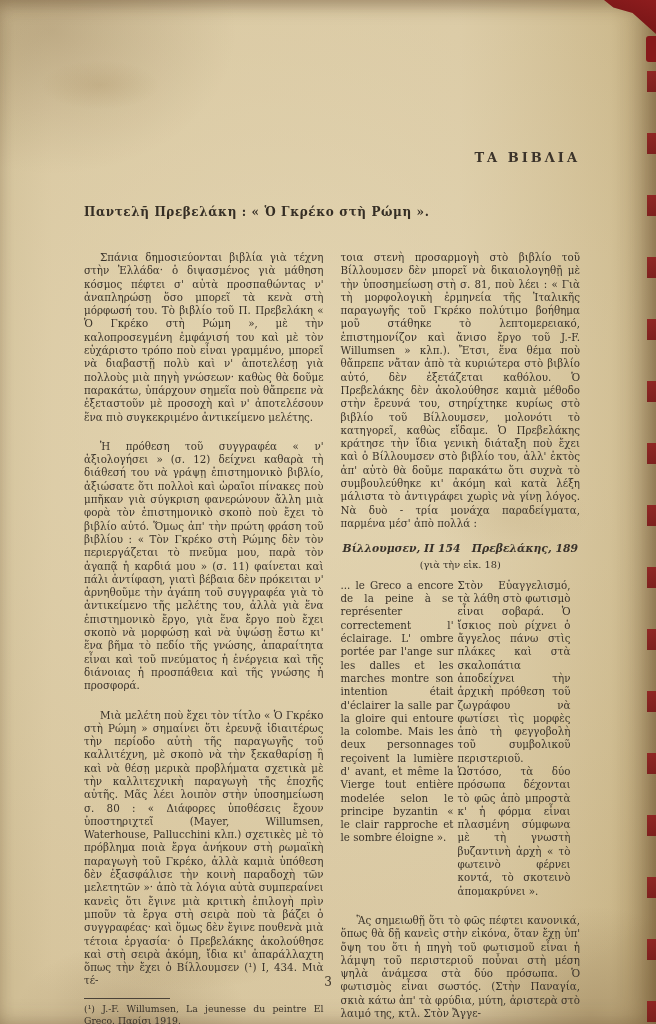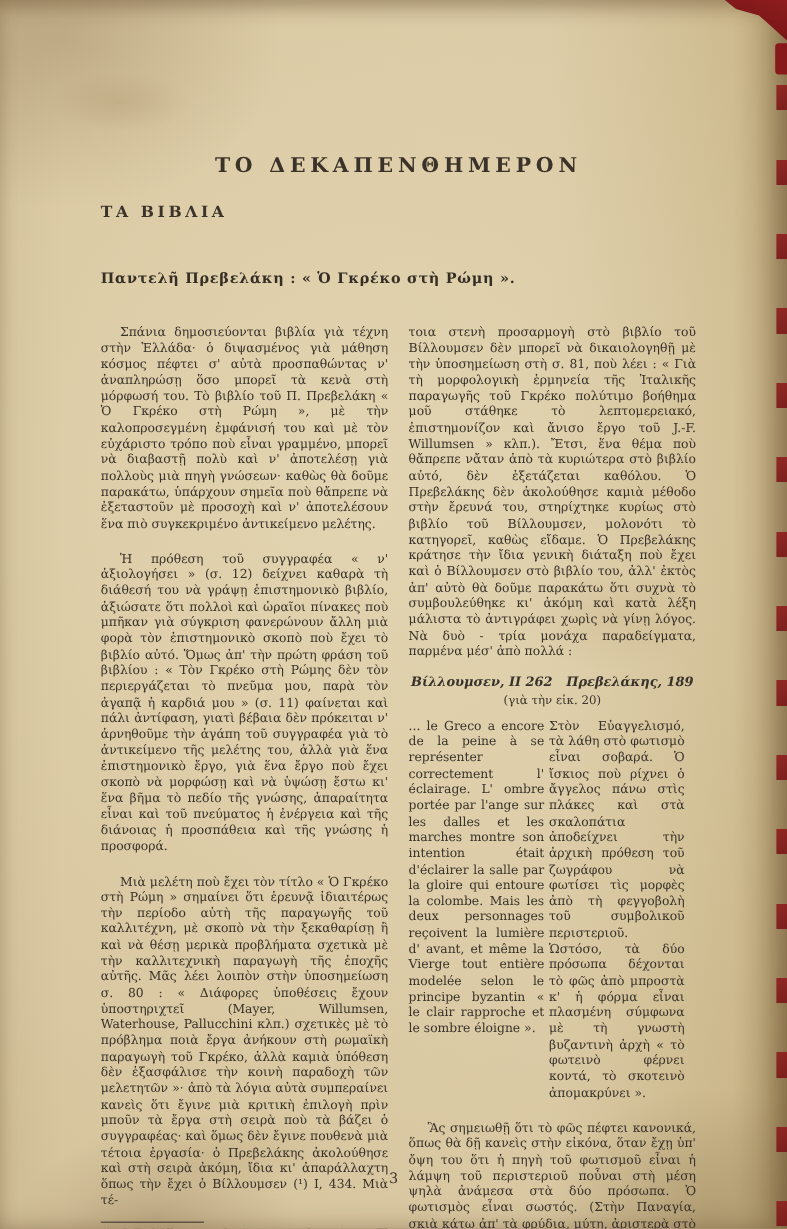--- a/index.html
+++ b/index.html
@@ -68,21 +68,21 @@
   .masthead {
     margin: 0;
     text-align: center;
     font-size: 17px;
     font-weight: bold;
     letter-spacing: 4px;
     color: #3b332a;
   }
   .section {
     margin: 22px 0 0 0;
-    text-align: left;
+    text-align: right;
     font-size: 13px;
     font-weight: bold;
     letter-spacing: 3px;
     color: #3b332a;
   }
   .byline {
     margin: 40px 0 2px 0;
     font-size: 12px;
     font-weight: bold;
     letter-spacing: 0.6px;
@@ -164,43 +164,42 @@
   <div class="stain stain-a"></div>
   <div class="stain stain-b"></div>
   <div class="stain stain-c"></div>
 
   <div class="red-edge-strip"></div>
   <div class="red-corner"></div>
   <div class="red-corner-small"></div>
 
   <div class="content">
 
-    <h1 class="masthead">ΤΟ ΔΕΚΑΠΕΝΘΗΜΕΡΟΝ</h1>
     <h2 class="section">ΤΑ ΒΙΒΛΙΑ</h2>
 
     <p class="byline">Παντελῆ Πρεβελάκη : « Ὁ Γκρέκο στὴ Ρώμη ».</p>
 
     <div class="columns">
 
       <div class="col">
         <p class="para indent">Σπάνια δημοσιεύονται βιβλία γιὰ τέχνη στὴν Ἑλλάδα· ὁ διψασμένος γιὰ μάθηση κόσμος πέφτει σ' αὐτὰ προσπαθώντας ν' ἀναπληρώσῃ ὅσο μπορεῖ τὰ κενὰ στὴ μόρφωσή του. Τὸ βιβλίο τοῦ Π. Πρεβελάκη « Ὁ Γκρέκο στὴ Ρώμη », μὲ τὴν καλοπροσεγμένη ἐμφάνισή του καὶ μὲ τὸν εὐχάριστο τρόπο ποὺ εἶναι γραμμένο, μπορεῖ νὰ διαβαστῇ πολὺ καὶ ν' ἀποτελέσῃ γιὰ πολλοὺς μιὰ πηγὴ γνώσεων· καθὼς θὰ δοῦμε παρακάτω, ὑπάρχουν σημεῖα ποὺ θἄπρεπε νὰ ἐξεταστοῦν μὲ προσοχὴ καὶ ν' ἀποτελέσουν ἕνα πιὸ συγκεκριμένο ἀντικείμενο μελέτης.</p>
         <p class="para indent">Ἡ πρόθεση τοῦ συγγραφέα « ν' ἀξιολογήσει » (σ. 12) δείχνει καθαρὰ τὴ διάθεσή του νὰ γράψῃ ἐπιστημονικὸ βιβλίο, ἀξιώσατε ὅτι πολλοὶ καὶ ὡραῖοι πίνακες ποὺ μπῆκαν γιὰ σύγκριση φανερώνουν ἄλλη μιὰ φορὰ τὸν ἐπιστημονικὸ σκοπὸ ποὺ ἔχει τὸ βιβλίο αὐτό. Ὅμως ἀπ' τὴν πρώτη φράση τοῦ βιβλίου : « Τὸν Γκρέκο στὴ Ρώμης δὲν τὸν περιεργάζεται τὸ πνεῦμα μου, παρὰ τὸν ἀγαπᾷ ἡ καρδιά μου » (σ. 11) φαίνεται καὶ πάλι ἀντίφαση, γιατὶ βέβαια δὲν πρόκειται ν' ἀρνηθοῦμε τὴν ἀγάπη τοῦ συγγραφέα γιὰ τὸ ἀντικείμενο τῆς μελέτης του, ἀλλὰ γιὰ ἕνα ἐπιστημονικὸ ἔργο, γιὰ ἕνα ἔργο ποὺ ἔχει σκοπὸ νὰ μορφώσῃ καὶ νὰ ὑψώσῃ ἔστω κι' ἕνα βῆμα τὸ πεδίο τῆς γνώσης, ἀπαραίτητα εἶναι καὶ τοῦ πνεύματος ἡ ἐνέργεια καὶ τῆς διάνοιας ἡ προσπάθεια καὶ τῆς γνώσης ἡ προσφορά.</p>
         <p class="para indent">Μιὰ μελέτη ποὺ ἔχει τὸν τίτλο « Ὁ Γκρέκο στὴ Ρώμη » σημαίνει ὅτι ἐρευνᾷ ἰδιαιτέρως τὴν περίοδο αὐτὴ τῆς παραγωγῆς τοῦ καλλιτέχνη, μὲ σκοπὸ νὰ τὴν ξεκαθαρίσῃ ἢ καὶ νὰ θέσῃ μερικὰ προβλήματα σχετικὰ μὲ τὴν καλλιτεχνικὴ παραγωγὴ τῆς ἐποχῆς αὐτῆς. Μᾶς λέει λοιπὸν στὴν ὑποσημείωση σ. 80 : « Διάφορες ὑποθέσεις ἔχουν ὑποστηριχτεῖ (Mayer, Willumsen, Waterhouse, Pallucchini κλπ.) σχετικὲς μὲ τὸ πρόβλημα ποιὰ ἔργα ἀνήκουν στὴ ρωμαϊκὴ παραγωγὴ τοῦ Γκρέκο, ἀλλὰ καμιὰ ὑπόθεση δὲν ἐξασφάλισε τὴν κοινὴ παραδοχὴ τῶν μελετητῶν »· ἀπὸ τὰ λόγια αὐτὰ συμπεραίνει κανεὶς ὅτι ἔγινε μιὰ κριτικὴ ἐπιλογὴ πρὶν μποῦν τὰ ἔργα στὴ σειρὰ ποὺ τὰ βάζει ὁ συγγραφέας· καὶ ὅμως δὲν ἔγινε πουθενὰ μιὰ τέτοια ἐργασία· ὁ Πρεβελάκης ἀκολούθησε καὶ στὴ σειρὰ ἀκόμη, ἴδια κι' ἀπαράλλαχτη ὅπως τὴν ἔχει ὁ Βίλλουμσεν (¹) I, 434. Μιὰ τέ-</p>
         <div class="footnote-rule"></div>
         <p class="footnote">(¹) J.-F. Willumsen, La jeunesse du peintre El Greco. Παρίσι 1919.</p>
       </div>
 
       <div class="col">
         <p class="para">τοια στενὴ προσαρμογὴ στὸ βιβλίο τοῦ Βίλλουμσεν δὲν μπορεῖ νὰ δικαιολογηθῇ μὲ τὴν ὑποσημείωση στὴ σ. 81, ποὺ λέει : « Γιὰ τὴ μορφολογικὴ ἑρμηνεία τῆς Ἰταλικῆς παραγωγῆς τοῦ Γκρέκο πολύτιμο βοήθημα μοῦ στάθηκε τὸ λεπτομερειακό, ἐπιστημονίζον καὶ ἄνισο ἔργο τοῦ J.-F. Willumsen » κλπ.). Ἔτσι, ἕνα θέμα ποὺ θἄπρεπε νἄταν ἀπὸ τὰ κυριώτερα στὸ βιβλίο αὐτό, δὲν ἐξετάζεται καθόλου. Ὁ Πρεβελάκης δὲν ἀκολούθησε καμιὰ μέθοδο στὴν ἔρευνά του, στηρίχτηκε κυρίως στὸ βιβλίο τοῦ Βίλλουμσεν, μολονότι τὸ κατηγορεῖ, καθὼς εἴδαμε. Ὁ Πρεβελάκης κράτησε τὴν ἴδια γενικὴ διάταξη ποὺ ἔχει καὶ ὁ Βίλλουμσεν στὸ βιβλίο του, ἀλλ' ἐκτὸς ἀπ' αὐτὸ θὰ δοῦμε παρακάτω ὅτι συχνὰ τὸ συμβουλεύθηκε κι' ἀκόμη καὶ κατὰ λέξη μάλιστα τὸ ἀντιγράφει χωρὶς νὰ γίνῃ λόγος. Νὰ δυὸ - τρία μονάχα παραδείγματα, παρμένα μέσ' ἀπὸ πολλά :</p>
 
         <div class="cmp-head">
-          <span>Βίλλουμσεν, II 262</span>
+          <span>Βίλλουμσεν, II 154</span>
           <span>Πρεβελάκης, 189</span>
         </div>
-        <div class="cmp-caption">(γιὰ τὴν εἰκ. 20)</div>
+        <div class="cmp-caption">(γιὰ τὴν εἰκ. 18)</div>
 
         <div class="cmp-body">
           <p class="cmp-col">... le Greco a encore de la peine à se représenter correctement l' éclairage. L' ombre portée par l'ange sur les dalles et les marches montre son intention était d'éclairer la salle par la gloire qui entoure la colombe. Mais les deux personnages reçoivent la lumière d' avant, et même la Vierge tout entière modelée selon le principe byzantin « le clair rapproche et le sombre éloigne ».</p>
           <p class="cmp-col">Στὸν Εὐαγγελισμό, τὰ λάθη στὸ φωτισμὸ εἶναι σοβαρά. Ὁ ἴσκιος ποὺ ρίχνει ὁ ἄγγελος πάνω στὶς πλάκες καὶ στὰ σκαλοπάτια ἀποδείχνει τὴν ἀρχικὴ πρόθεση τοῦ ζωγράφου νὰ φωτίσει τὶς μορφὲς ἀπὸ τὴ φεγγοβολὴ τοῦ συμβολικοῦ περιστεριοῦ. Ὡστόσο, τὰ δύο πρόσωπα δέχονται τὸ φῶς ἀπὸ μπροστὰ κ' ἡ φόρμα εἶναι πλασμένη σύμφωνα μὲ τὴ γνωστὴ βυζαντινὴ ἀρχὴ « τὸ φωτεινὸ φέρνει κοντά, τὸ σκοτεινὸ ἀπομακρύνει ».</p>
         </div>
 
         <p class="para indent">Ἃς σημειωθῇ ὅτι τὸ φῶς πέφτει κανονικά, ὅπως θὰ δῇ κανεὶς στὴν εἰκόνα, ὅταν ἔχῃ ὑπ' ὄψη του ὅτι ἡ πηγὴ τοῦ φωτισμοῦ εἶναι ἡ λάμψη τοῦ περιστεριοῦ ποὖναι στὴ μέση ψηλὰ ἀνάμεσα στὰ δύο πρόσωπα. Ὁ φωτισμὸς εἶναι σωστός. (Στὴν Παναγία, σκιὰ κάτω ἀπ' τὰ φρύδια, μύτη, ἀριστερὰ στὸ λαιμό της, κτλ. Στὸν Ἄγγε-</p>
       </div>
 
     </div>

